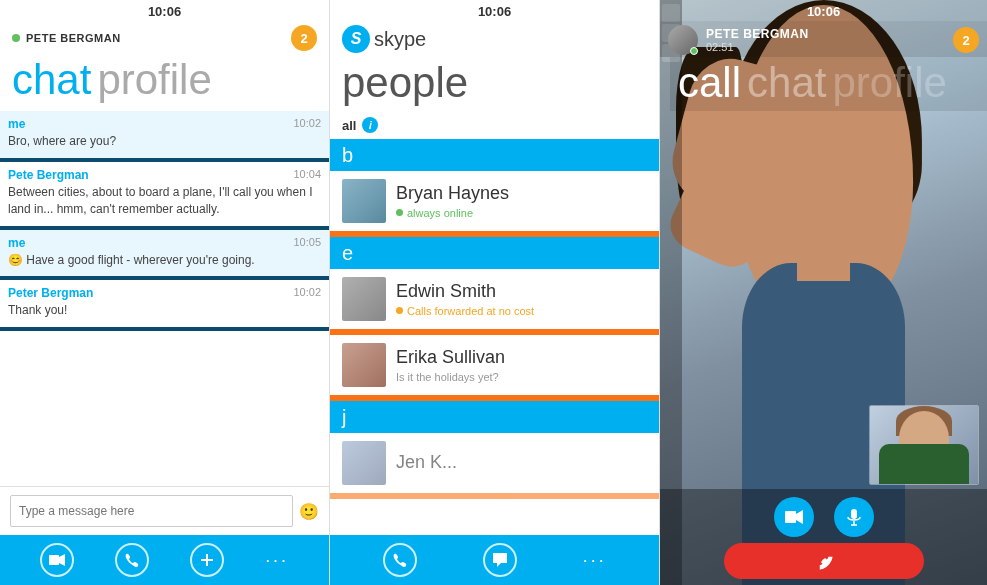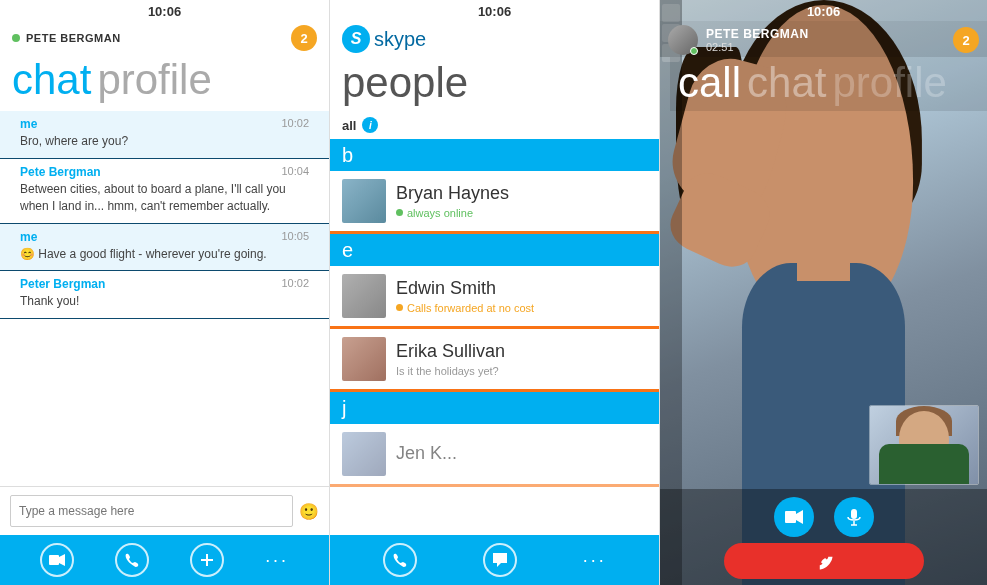--- a/index.html
+++ b/index.html
@@ -90,22 +90,22 @@
 
     .messages-area {
       flex: 1;
       overflow: hidden;
       display: flex;
       flex-direction: column;
       gap: 0;
     }
 
     .msg-block {
-      padding: 6px 20px 8px;
-      border-bottom: 1px solid #0c4a6e;
+      padding: 6px 8px 8px;
+      border-bottom: 4px solid #0c4a6e;
     }
 
     .msg-block.highlighted {
       background: #e8f6fd;
     }
 
     .msg-header {
       display: flex;
       justify-content: space-between;
       margin-bottom: 2px;
@@ -223,21 +223,21 @@
       align-items: center;
       justify-content: center;
       color: #fff;
       font-size: 16px;
       font-style: italic;
       font-weight: 700;
     }
 
     .skype-text {
       font-size: 20px;
-      color: #0369a1;
+      color: #404040;
       font-weight: 300;
     }
 
     .panel-people .page-title {
       padding: 4px 12px 8px;
     }
 
     .panel-people .page-title .word-people {
       font-size: 42px;
       font-weight: 400;
@@ -282,21 +282,21 @@
       font-weight: 300;
       padding: 4px 12px;
       line-height: 1.2;
     }
 
     .contact-item {
       display: flex;
       align-items: center;
       padding: 8px 12px;
       gap: 10px;
-      border-bottom: 3px solid #f97316;
+      border-bottom: 6px solid #f97316;
       cursor: pointer;
     }
 
     .contact-avatar {
       width: 44px;
       height: 44px;
       border-radius: 2px;
       background: #ccc;
       overflow: hidden;
       flex-shrink: 0;

